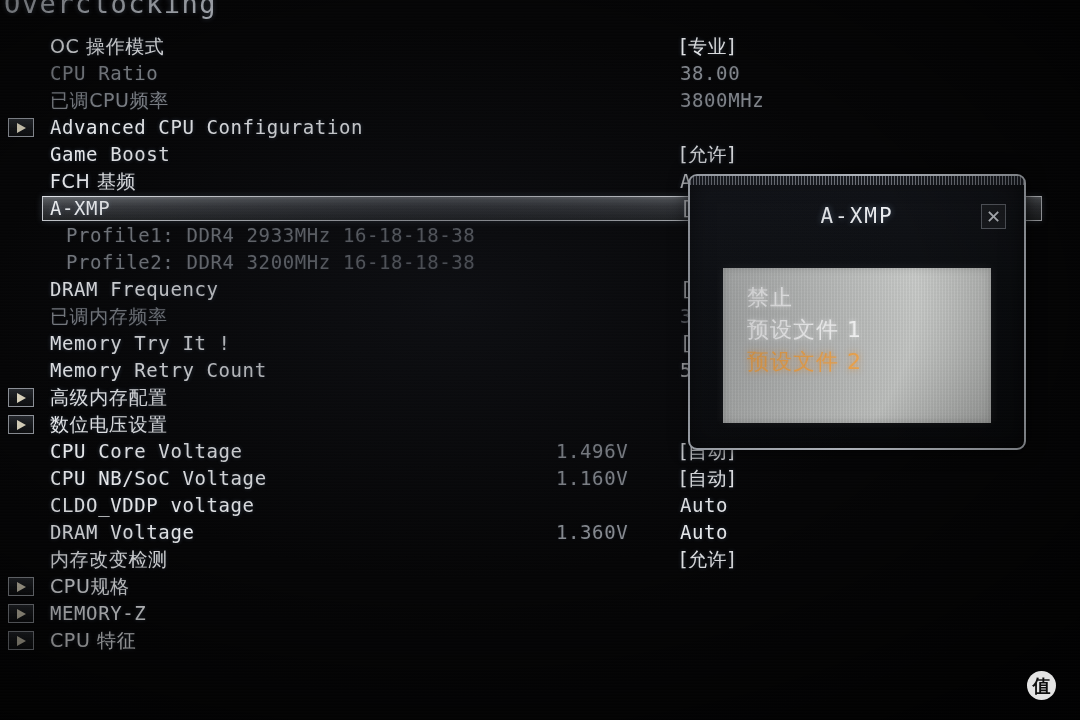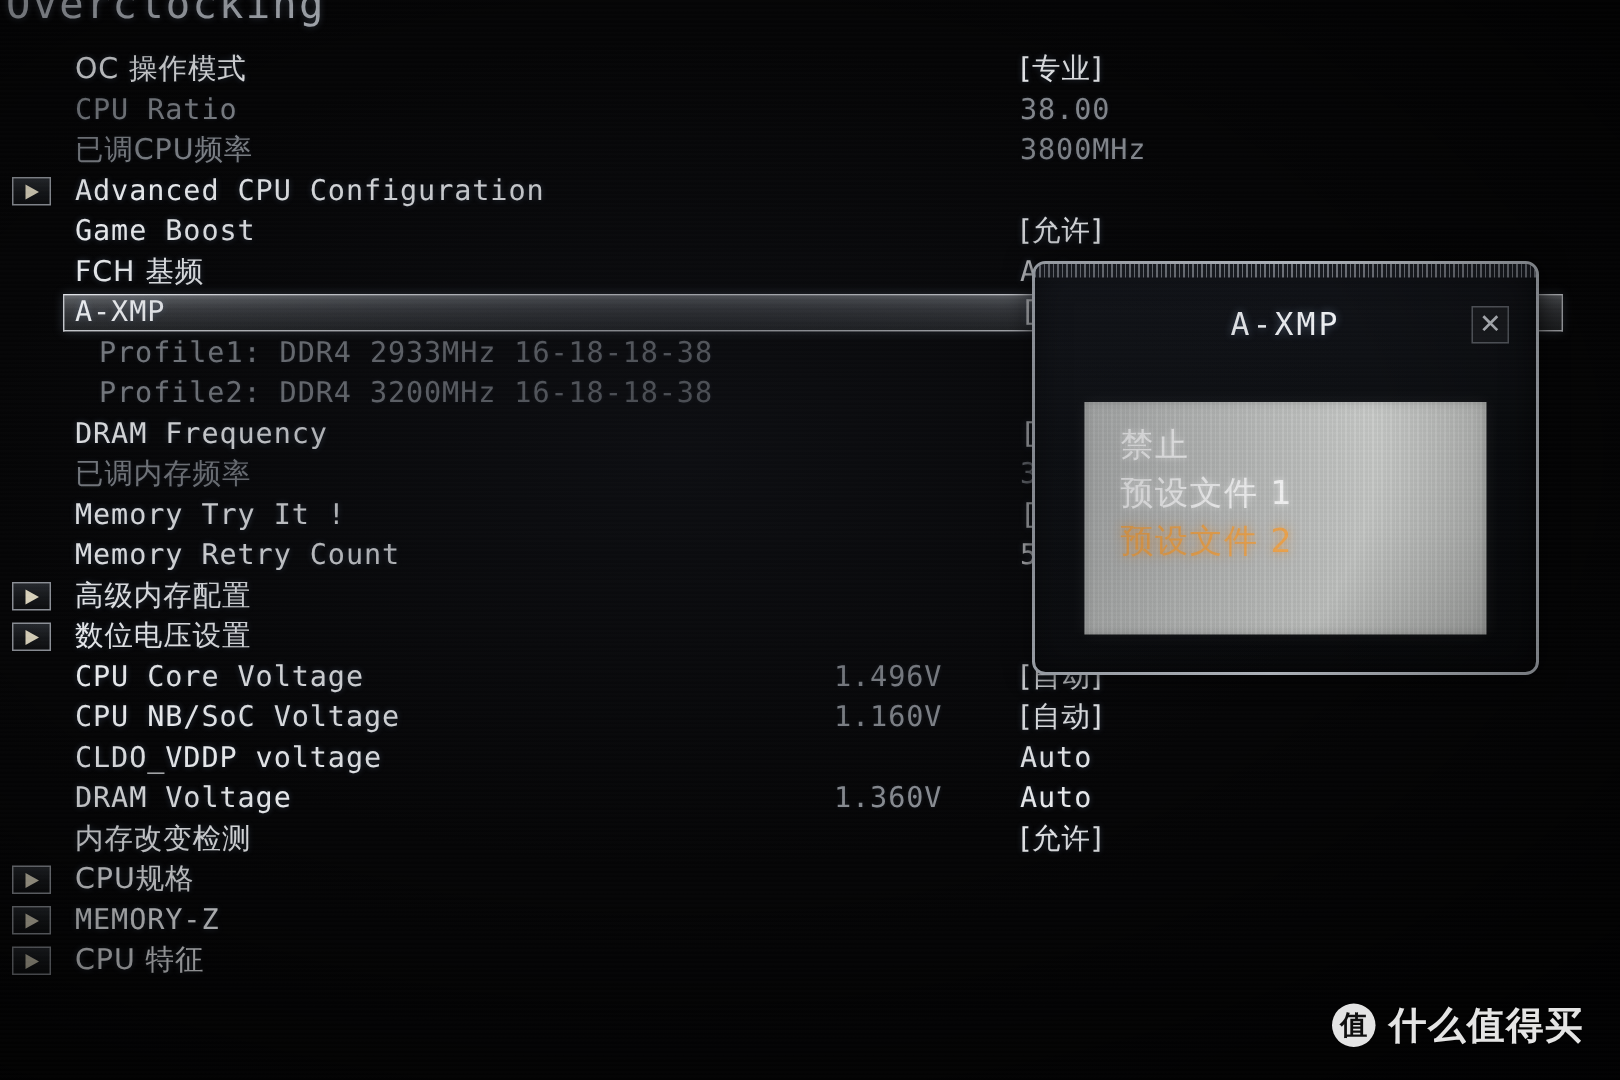--- a/index.html
+++ b/index.html
@@ -368,18 +368,17 @@
     <div id="dialog-close">✕</div>
     <div id="dialog-list">
         <div class="opt">禁止</div>
         <div class="opt">预设文件 1</div>
         <div class="opt selected">预设文件 2</div>
       </div>
   </div>
 
   <div id="watermark">
     <div id="wm-badge">值</div>
-    <div id="wm-text">什么值得买</div>
   </div>
 
   <div id="scanlines"></div>
   <div id="vignette"></div>
 </div>
 
 </body></html>

